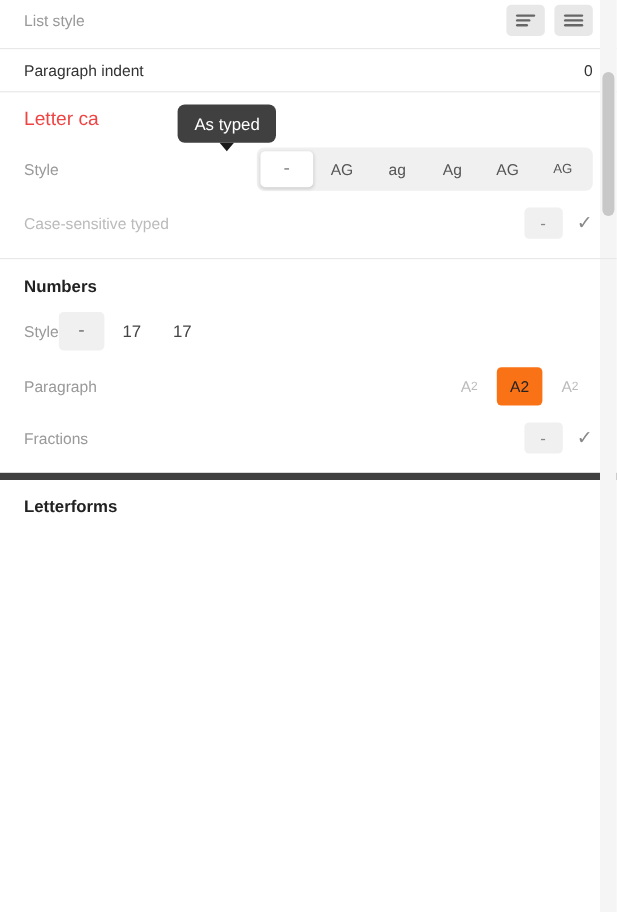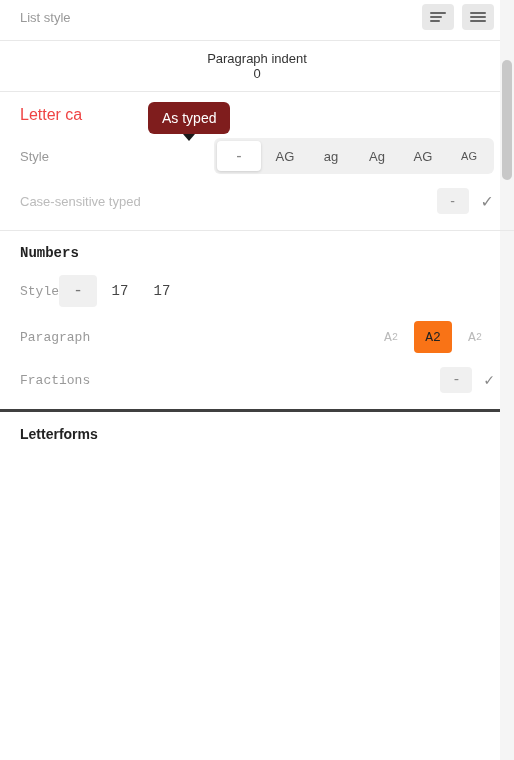--- a/index.html
+++ b/index.html
@@ -43,21 +43,20 @@
       height: 120px;
       background: #c8c8c8;
       border-radius: 5px;
     }
 
     .row {
       display: flex;
       align-items: center;
       justify-content: space-between;
       padding: 10px 0;
-      flex-direction: column;
     }
 
     .row-label {
       font-size: 13px;
       color: #333;
     }
 
     .row-label.muted {
       color: #999;
     }
@@ -72,21 +71,21 @@
       padding: 14px 20px 16px 20px;
       border-bottom: 1px solid #e8e8e8;
       position: relative;
     }
 
     
     .tooltip {
       position: absolute;
       top: 10px;
       left: 148px;
-      background: #7f1d1d;
+      background: #404040;
       color: #fff;
       font-size: 14px;
       font-weight: 500;
       padding: 8px 14px;
       border-radius: 6px;
       white-space: nowrap;
       z-index: 10;
       pointer-events: none;
     }
 
@@ -182,22 +181,21 @@
 
     .check-icon {
       font-size: 16px;
       color: #888;
       cursor: pointer;
     }
 
     
     .numbers-section {
       padding: 14px 20px 16px 20px;
-      border-bottom: 3px solid #404040;
-      font-family: Liberation Mono, monospace;
+      border-bottom: 6px solid #404040;
     }
 
     .section-title-bold {
       font-size: 14px;
       font-weight: 700;
       color: #222;
       margin-bottom: 14px;
     }
 
     

